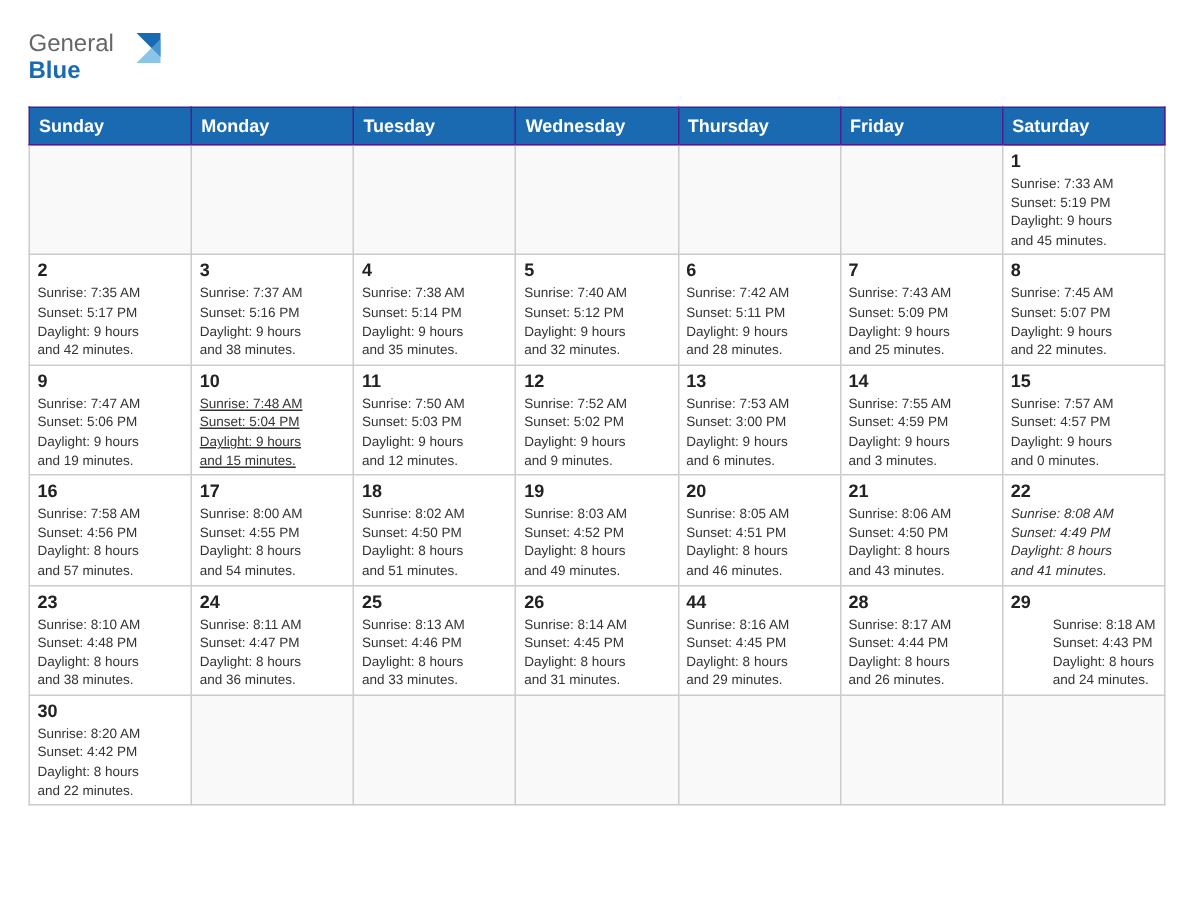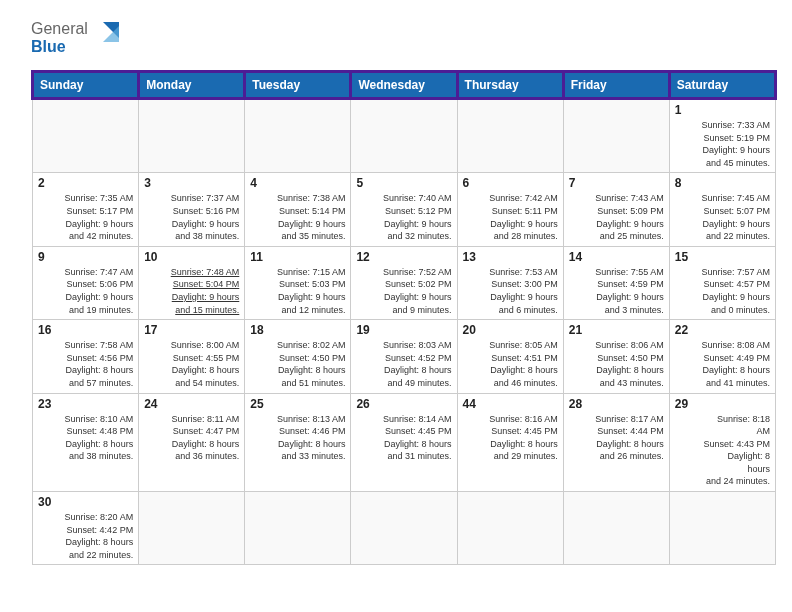--- a/index.html
+++ b/index.html
@@ -6,21 +6,21 @@
     body {
       font-family: Arial, sans-serif;
       background: #fff;
       width: 792px;
       height: 612px;
       overflow: hidden;
     }
     .page {
       width: 792px;
       min-height: 612px;
-      padding: 10px 15px 10px 31px;
+      padding: 10px 15px 10px 19px;
       background: #fff;
     }
     .header {
       display: flex;
       justify-content: space-between;
       align-items: flex-start;
       margin-bottom: 8px;
     }
     .logo {
       display: flex;
@@ -45,21 +45,21 @@
       border-collapse: collapse;
       border: 1px solid #ccc;
     }
     .calendar th {
       background: #1a6ab1;
       color: #fff;
       font-size: 12px;
       font-weight: bold;
       padding: 5px 6px;
       text-align: left;
-      border: 3px solid #4c1d95;
+      border: 1px solid #4c1d95;
     }
     .calendar td {
       border: 1px solid #ccc;
       vertical-align: top;
       padding: 3px 5px;
       width: calc(100% / 7);
       font-size: 9.5px;
       color: #222;
       height: 72px;
     }
@@ -70,21 +70,20 @@
       font-size: 12px;
       font-weight: bold;
       color: #222;
       display: block;
       margin-bottom: 2px;
     }
     .day-info {
       font-size: 9px;
       color: #333;
       line-height: 1.4;
-      text-align: right;
     }
     .last-row td {
       height: 60px;
     }
   </style>
 </head>
 <body>
 
 <div class="page">
   <div class="header">
@@ -194,21 +193,21 @@
           </td>
           <td>
             <span class="day-number">10</span>
             <div class="day-info" style="white-space: pre-line; text-decoration: underline;">Sunrise: 7:48 AM
 Sunset: 5:04 PM
 Daylight: 9 hours
 and 15 minutes.</div>
           </td>
           <td>
             <span class="day-number">11</span>
-            <div class="day-info" style="white-space: pre-line;">Sunrise: 7:15 AM
+            <div class="day-info" style="white-space: pre-line;">Sunrise: 7:50 AM
 Sunset: 5:03 PM
 Daylight: 9 hours
 and 12 minutes.</div>
           </td>
           <td>
             <span class="day-number">12</span>
             <div class="day-info" style="white-space: pre-line;">Sunrise: 7:52 AM
 Sunset: 5:02 PM
 Daylight: 9 hours
 and 9 minutes.</div>
@@ -273,21 +272,21 @@
           </td>
           <td>
             <span class="day-number">21</span>
             <div class="day-info" style="white-space: pre-line;">Sunrise: 8:06 AM
 Sunset: 4:50 PM
 Daylight: 8 hours
 and 43 minutes.</div>
           </td>
           <td>
             <span class="day-number">22</span>
-            <div class="day-info" style="white-space: pre-line;">Sunrise: 8:08 AM
+            <div class="day-info" style="white-space: pre-line; font-style: italic;">Sunrise: 8:08 AM
 Sunset: 4:49 PM
 Daylight: 8 hours
 and 41 minutes.</div>
           </td>
         </tr>
         <tr>
           <td>
             <span class="day-number">23</span>
             <div class="day-info" style="white-space: pre-line;">Sunrise: 8:10 AM
 Sunset: 4:48 PM

